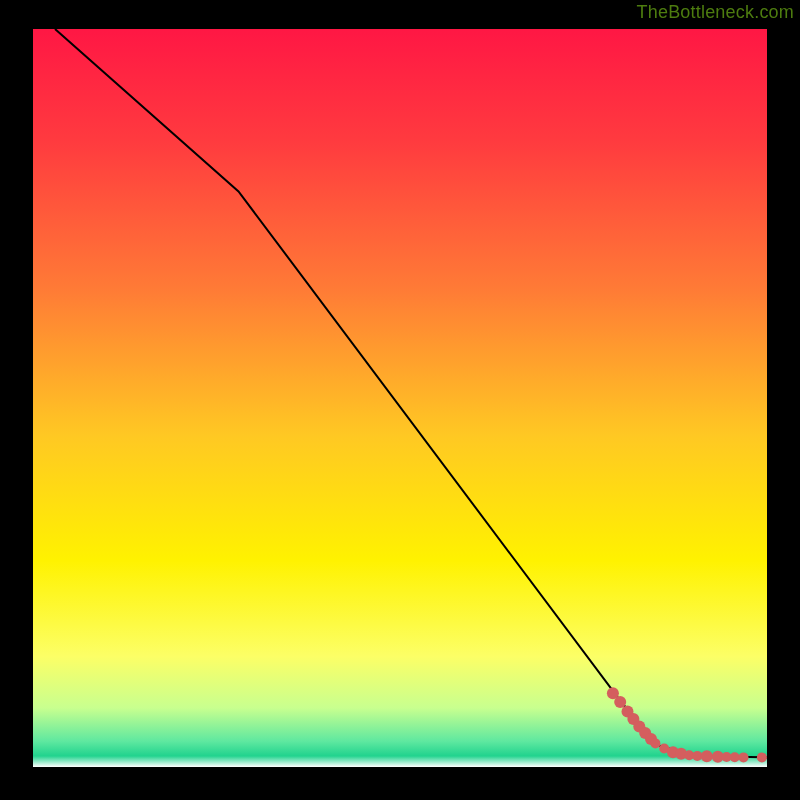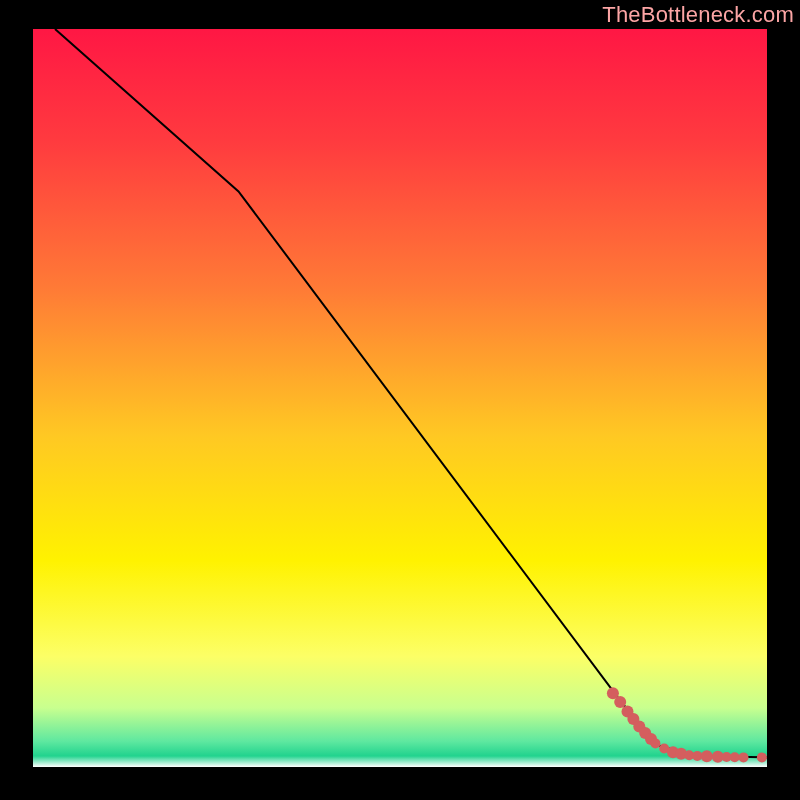--- a/index.html
+++ b/index.html
@@ -14,23 +14,23 @@
   .frame {
     position: relative;
     width: 800px;
     height: 800px;
     background: #000000;
   }
   .watermark {
     position: absolute;
     right: 6px;
     top: 2px;
-    font-size: 22px;
+    font-size: 18px;
     font-weight: 500;
-    color: #fca5a5;
+    color: #4d7c0f;
     letter-spacing: 0.2px;
     z-index: 10;
   }
   .plot-area {
     position: absolute;
     left: 33px;
     top: 29px;
     width: 734px;
     height: 738px;
   }

